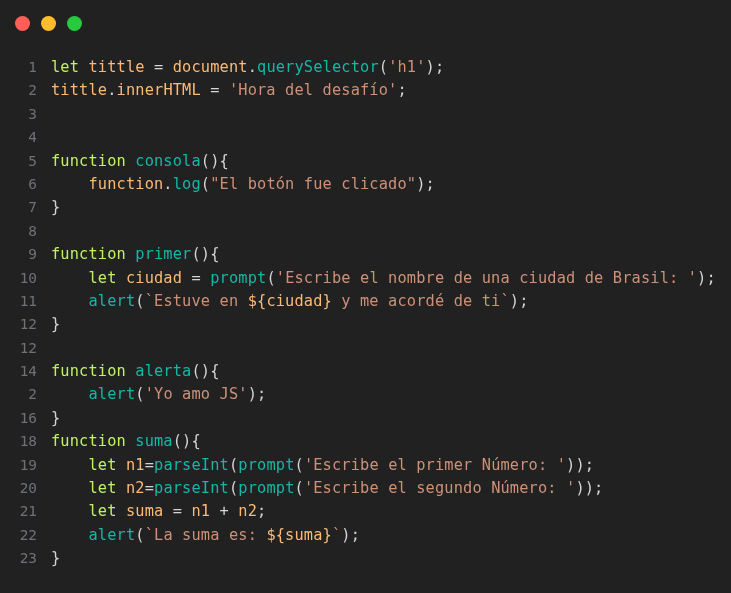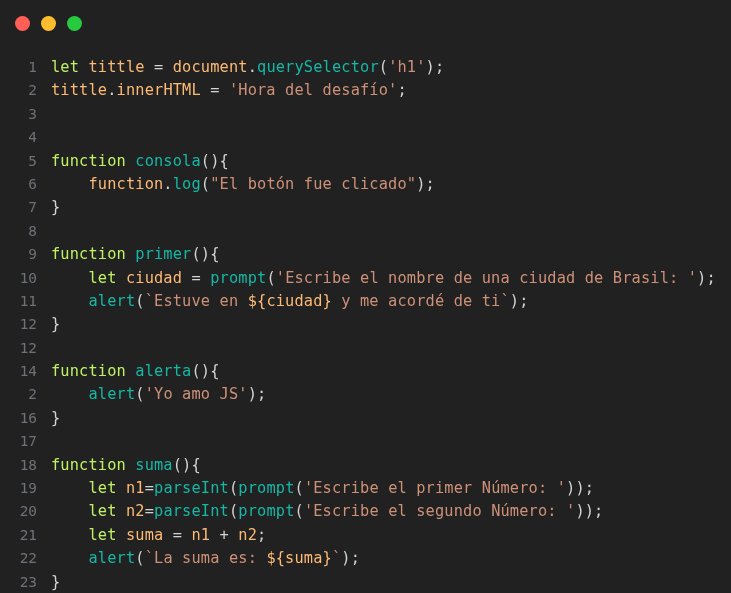--- a/index.html
+++ b/index.html
@@ -94,21 +94,20 @@
       <div class="line"><span class="ln">7</span><span class="code"><span class="t-punc">}</span></span></div>
       <div class="line"><span class="ln">8</span><span class="code">&nbsp;</span></div>
       <div class="line"><span class="ln">9</span><span class="code"><span class="t-kw">function</span><span class="t-plain"> </span><span class="t-fn">primer</span><span class="t-punc">(){</span></span></div>
       <div class="line"><span class="ln">10</span><span class="code"><span class="t-plain">    </span><span class="t-kw">let</span><span class="t-plain"> </span><span class="t-var">ciudad</span><span class="t-punc"> = </span><span class="t-fn">prompt</span><span class="t-punc">(</span><span class="t-str">'Escribe el nombre de una ciudad de Brasil: '</span><span class="t-punc">);</span></span></div>
       <div class="line"><span class="ln">11</span><span class="code"><span class="t-plain">    </span><span class="t-fn">alert</span><span class="t-punc">(</span><span class="t-str">`Estuve en </span><span class="t-var">${ciudad}</span><span class="t-str"> y me acordé de ti`</span><span class="t-punc">);</span></span></div>
       <div class="line"><span class="ln">12</span><span class="code"><span class="t-punc">}</span></span></div>
       <div class="line"><span class="ln">12</span><span class="code">&nbsp;</span></div>
       <div class="line"><span class="ln">14</span><span class="code"><span class="t-kw">function</span><span class="t-plain"> </span><span class="t-fn">alerta</span><span class="t-punc">(){</span></span></div>
       <div class="line"><span class="ln">2</span><span class="code"><span class="t-plain">    </span><span class="t-fn">alert</span><span class="t-punc">(</span><span class="t-str">'Yo amo JS'</span><span class="t-punc">);</span></span></div>
       <div class="line"><span class="ln">16</span><span class="code"><span class="t-punc">}</span></span></div>
-      <div class="line"><span class="ln">17</span><span class="code">&nbsp;</span></div>
       <div class="line"><span class="ln">18</span><span class="code"><span class="t-kw">function</span><span class="t-plain"> </span><span class="t-fn">suma</span><span class="t-punc">(){</span></span></div>
       <div class="line"><span class="ln">19</span><span class="code"><span class="t-plain">    </span><span class="t-kw">let</span><span class="t-plain"> </span><span class="t-var">n1</span><span class="t-punc">=</span><span class="t-fn">parseInt</span><span class="t-punc">(</span><span class="t-fn">prompt</span><span class="t-punc">(</span><span class="t-str">'Escribe el primer Número: '</span><span class="t-punc">));</span></span></div>
       <div class="line"><span class="ln">20</span><span class="code"><span class="t-plain">    </span><span class="t-kw">let</span><span class="t-plain"> </span><span class="t-var">n2</span><span class="t-punc">=</span><span class="t-fn">parseInt</span><span class="t-punc">(</span><span class="t-fn">prompt</span><span class="t-punc">(</span><span class="t-str">'Escribe el segundo Número: '</span><span class="t-punc">));</span></span></div>
       <div class="line"><span class="ln">21</span><span class="code"><span class="t-plain">    </span><span class="t-kw">let</span><span class="t-plain"> </span><span class="t-var">suma</span><span class="t-punc"> = </span><span class="t-var">n1</span><span class="t-punc"> + </span><span class="t-var">n2</span><span class="t-punc">;</span></span></div>
       <div class="line"><span class="ln">22</span><span class="code"><span class="t-plain">    </span><span class="t-fn">alert</span><span class="t-punc">(</span><span class="t-str">`La suma es: </span><span class="t-var">${suma}</span><span class="t-str">`</span><span class="t-punc">);</span></span></div>
       <div class="line"><span class="ln">23</span><span class="code"><span class="t-punc">}</span></span></div>
     </div>
 
 </div>
 

